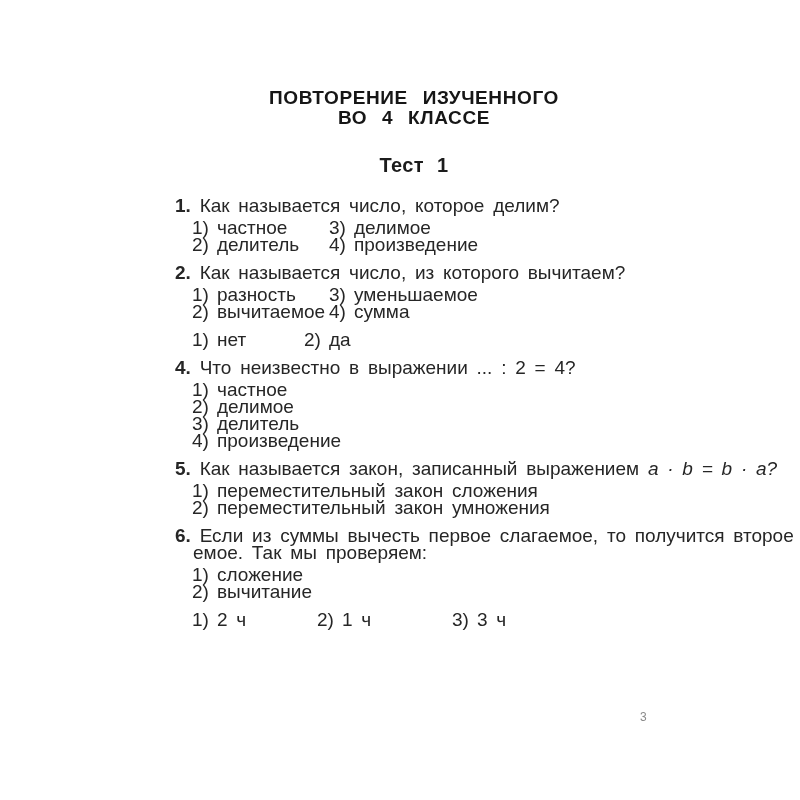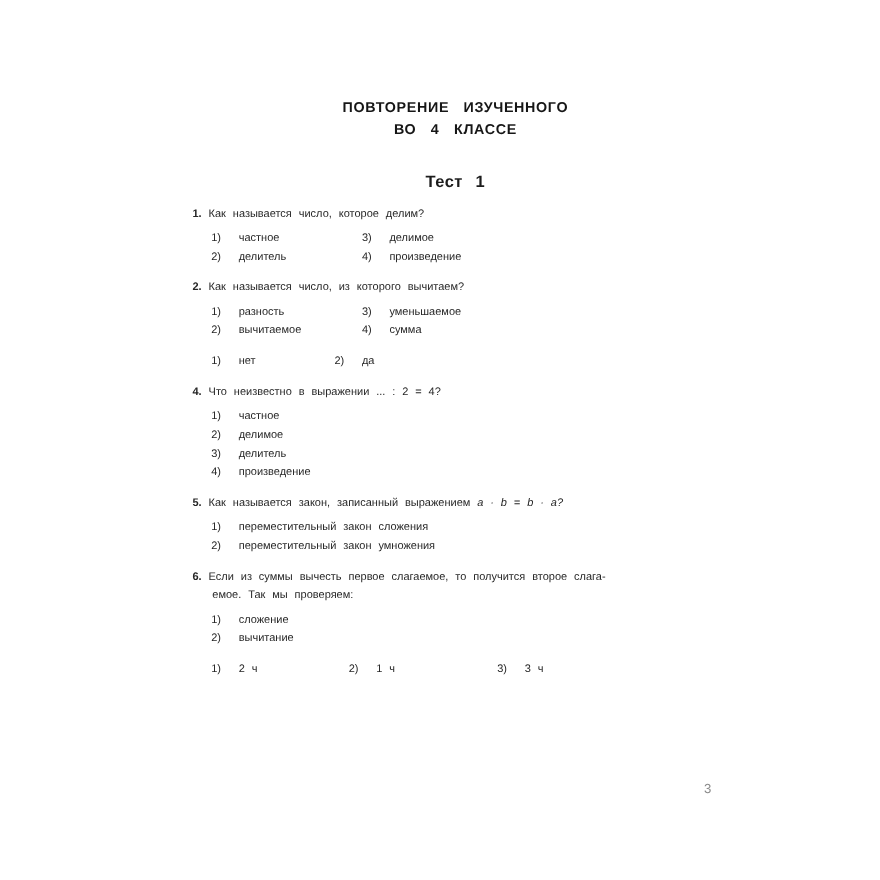--- a/index.html
+++ b/index.html
@@ -8,32 +8,32 @@
     background: #ffffff;
     font-family: "Liberation Sans", sans-serif;
     color: #262626;
     overflow: hidden;
   }
   .sheet { position: relative; width: 800px; height: 800px; background: #ffffff; }
   .content { position: absolute; left: 175px; top: 88px; width: 478px; }
 
   .title {
     margin: 0;
-    font-size: 13px; line-height: 20px; font-weight: bold;
+    font-size: 19px; line-height: 20px; font-weight: bold;
     text-align: center; color: #161616;
     letter-spacing: 0.6px; word-spacing: 9px;
   }
   .test-heading {
     margin-top: 29px;
-    font-size: 15px; line-height: 17px; font-weight: bold;
+    font-size: 20px; line-height: 17px; font-weight: bold;
     text-align: center; color: #1c1c1c;
     letter-spacing: 0.4px; word-spacing: 7px;
   }
 
-  .questions { margin-top: 12px; font-size: 10px; }
+  .questions { margin-top: 23px; font-size: 19px; }
   .question { margin-bottom: 11px; }
   .q-line {
     line-height: 17px; margin-bottom: 5px;
     word-spacing: 3.5px; white-space: nowrap;
     padding-left: 18px; text-indent: -18px;
   }
   .q-num { font-weight: bold; }
   .q-math { font-style: italic; }
 
   .options { padding-left: 17px; }

